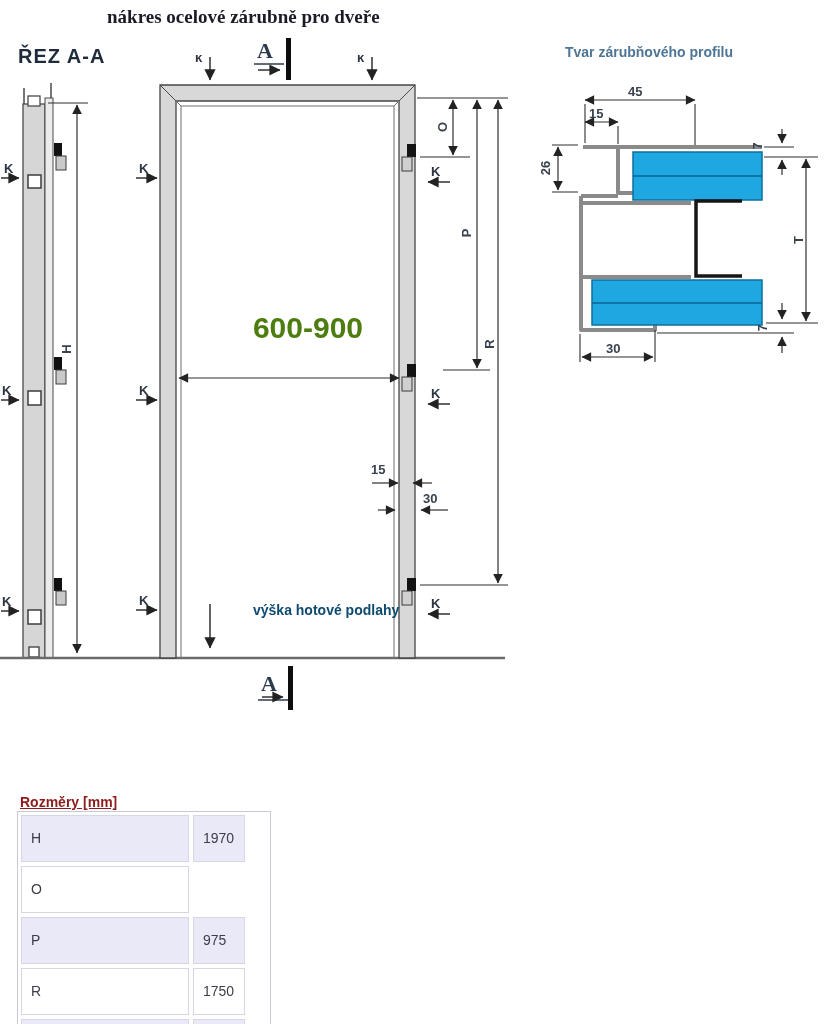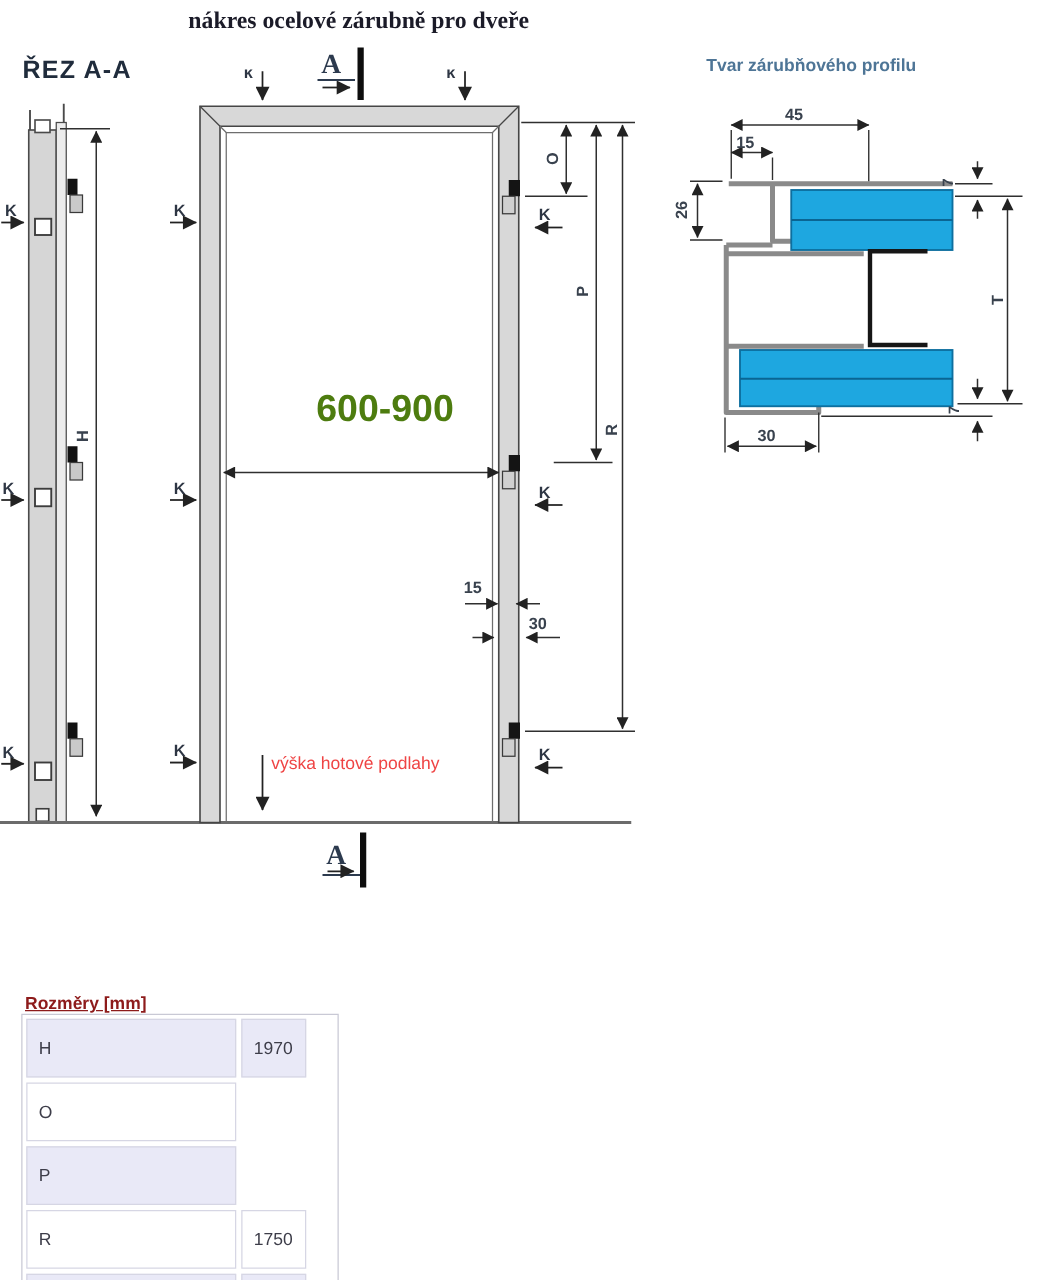--- a/index.html
+++ b/index.html
@@ -1,25 +1,25 @@
 <!DOCTYPE html>
 <html><head>
 <meta charset="utf-8">
 <style>
   html,body{margin:0;padding:0;background:#fff;}
   #stage{position:relative;width:833px;height:1024px;background:#ffffff;overflow:hidden;
          font-family:"Liberation Sans",sans-serif;}
   svg{position:absolute;left:0;top:0;}
   .lbl{position:absolute;white-space:nowrap;color:#2e3644;}
   .main-title{font-family:"Liberation Serif",serif;font-weight:bold;font-size:19px;color:#1b1b28;
-              width:360px;text-align:center;}
+              width:360px;text-align:left;}
   .rez{font-weight:bold;font-size:20px;color:#202c3c;letter-spacing:1px;}
   .tvar{font-weight:bold;font-size:14px;color:#4e7596;}
   .doorw{font-weight:bold;font-size:30px;color:#4d7c0f;width:130px;text-align:center;}
-  .vyska{font-weight:normal;font-size:14px;line-height:1.25;color:#ef4444;width:112px;}
+  .vyska{font-weight:bold;font-size:14px;line-height:1.25;color:#0c4a6e;width:112px;margin-left:36px;}
   .amark{font-family:"Liberation Serif",serif;font-weight:bold;font-size:22px;color:#2c3a4e;}
   .k{font-weight:bold;font-size:13px;color:#2e3644;}
   .weld{font-weight:bold;font-size:13px;color:#2e3644;}
   .dim{font-weight:bold;font-size:13px;color:#39424e;}
   .dimsm{font-weight:bold;font-size:12px;color:#39424e;}
   .ctr{transform:translate(-50%,-50%) rotate(-90deg);}
   
   .tbl-title{position:absolute;left:20px;top:794px;font-weight:bold;font-size:14px;
              color:#8d1b1b;text-decoration:underline;}
   .dim-table{position:absolute;left:17px;top:811px;width:254px;border:1px solid #c9c9d5;
@@ -209,20 +209,21 @@
   <div class="dim-table">
     <div class="trow alt">
       <div class="tcell c1">H</div>
       <div class="tcell c2">1970</div>
     </div>
     <div class="trow">
       <div class="tcell c1">O</div>
     </div>
     <div class="trow alt">
       <div class="tcell c1">P</div>
+      <div class="tcell c2">975</div>
     </div>
     <div class="trow">
       <div class="tcell c1">R</div>
       <div class="tcell c2">1750</div>
     </div>
     <div class="trow alt">
       <div class="tcell c1"></div>
       <div class="tcell c2"></div>
     </div>
   </div>

